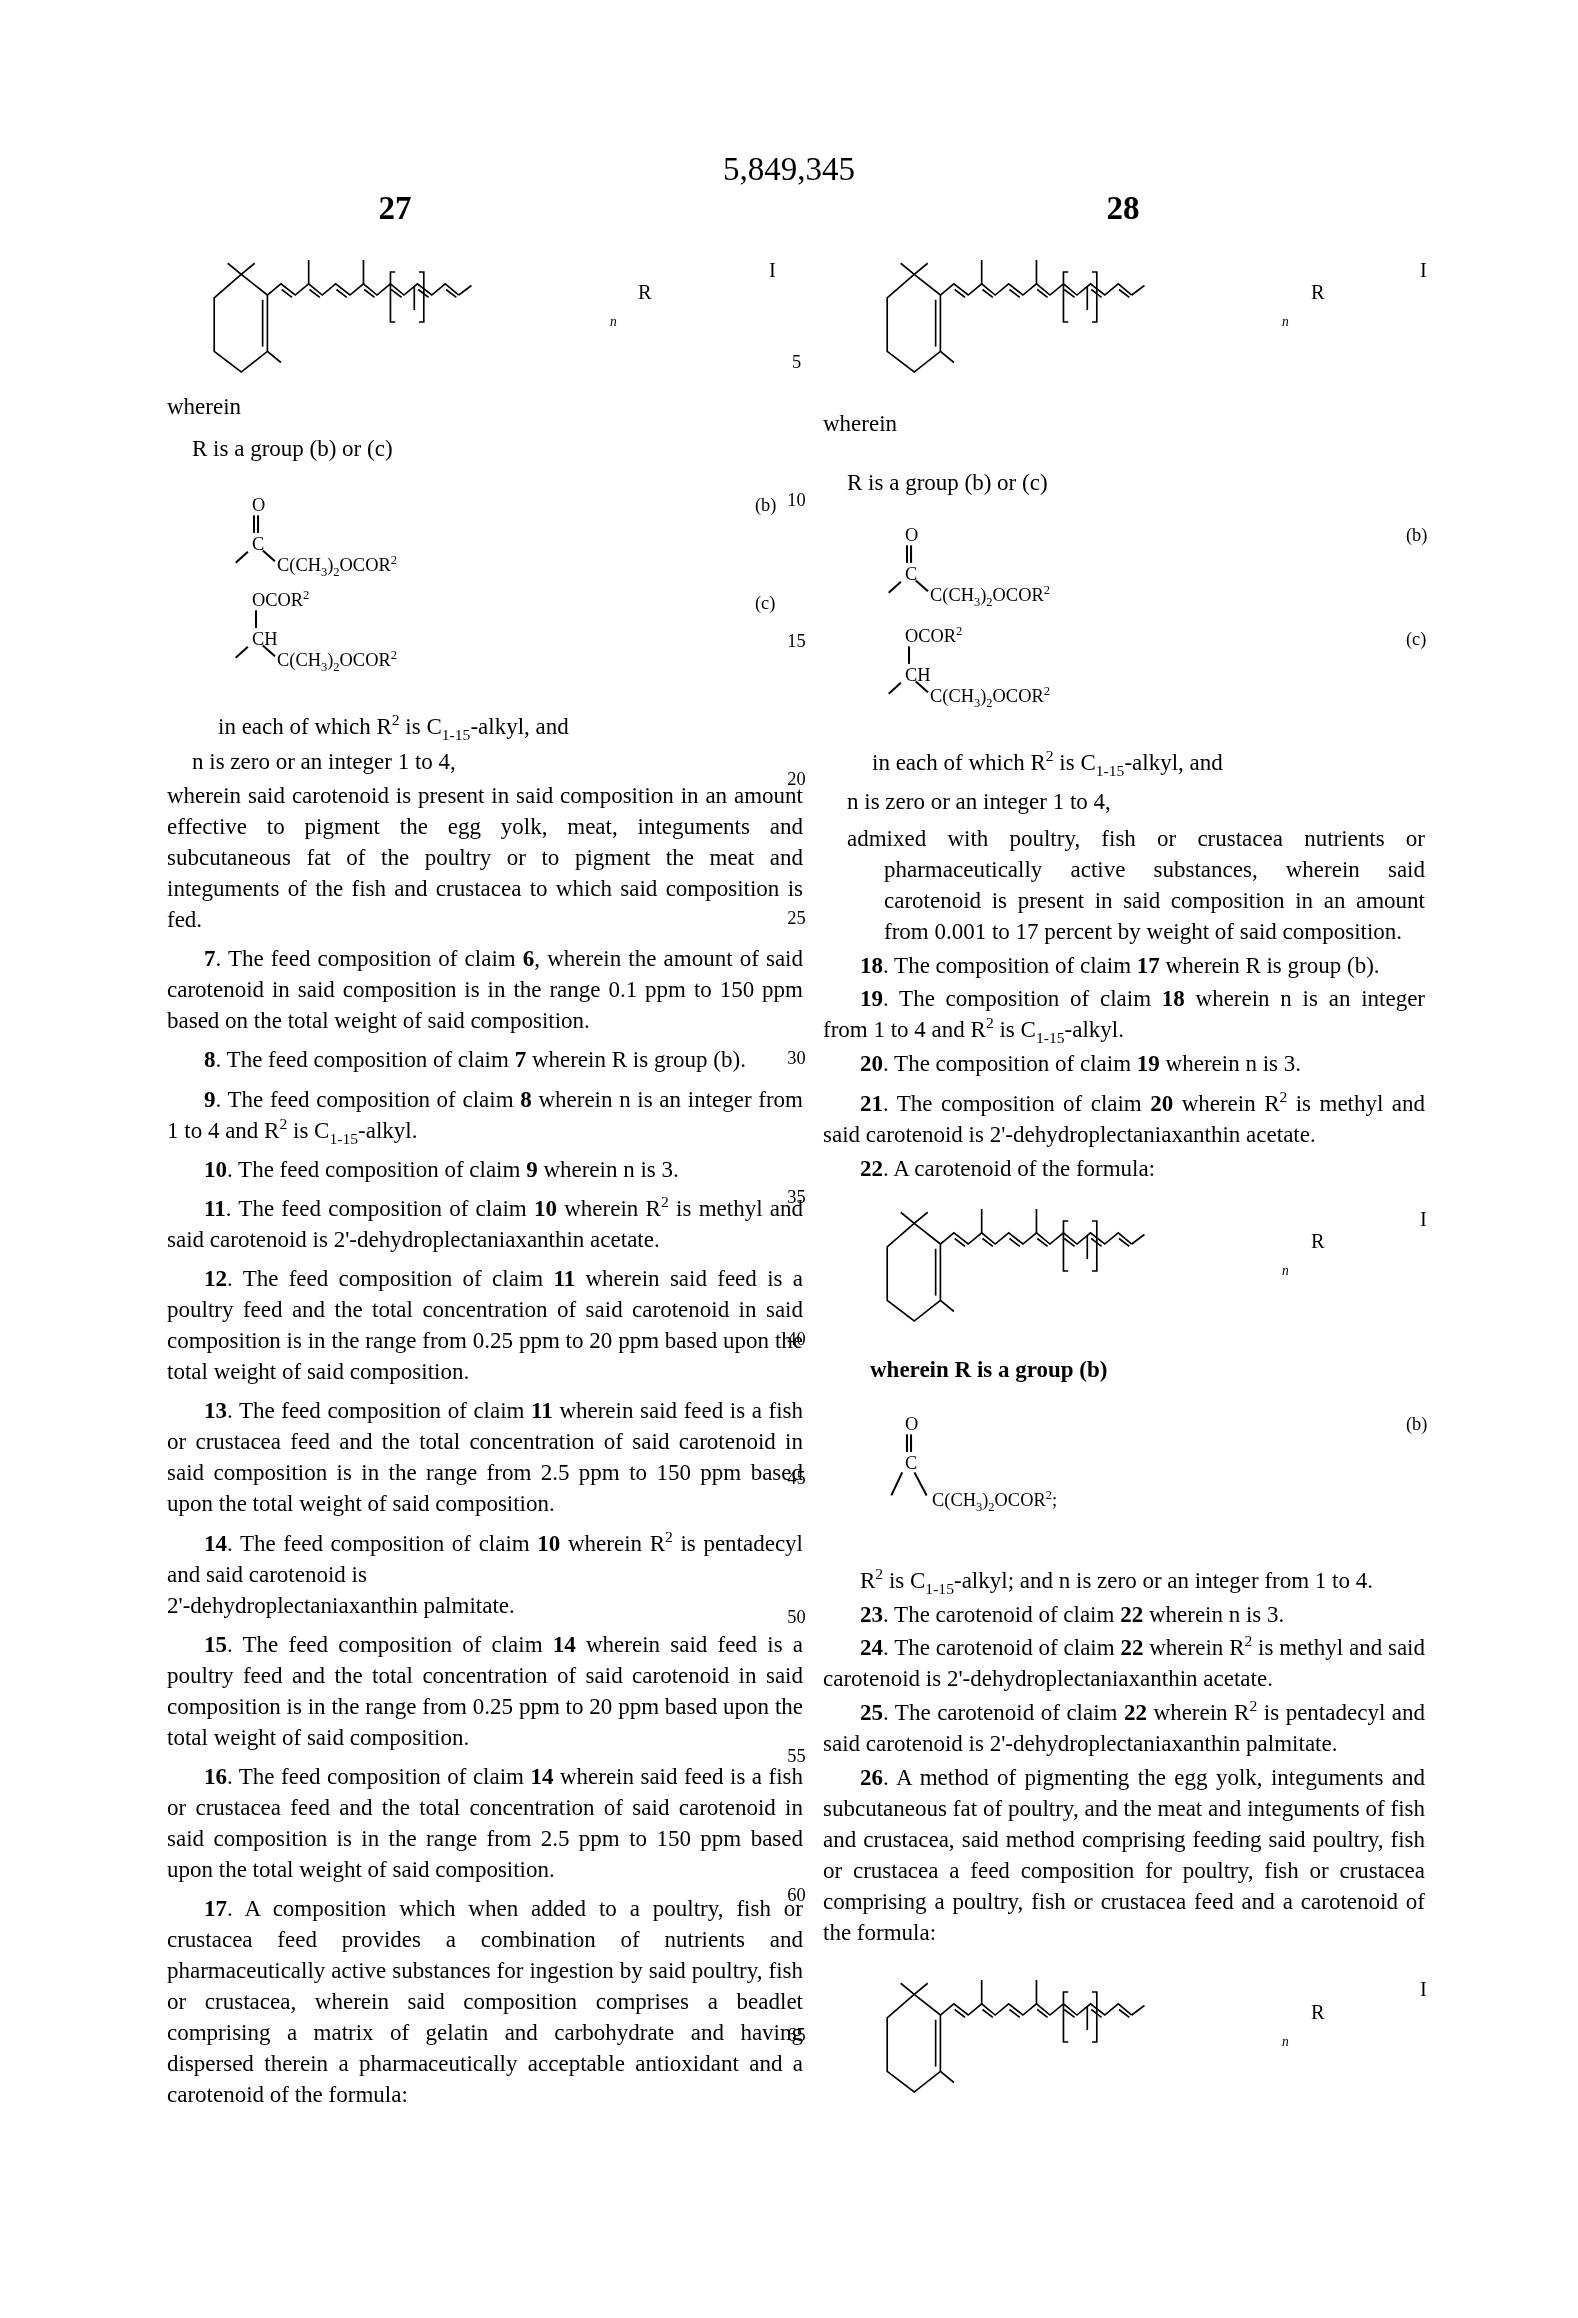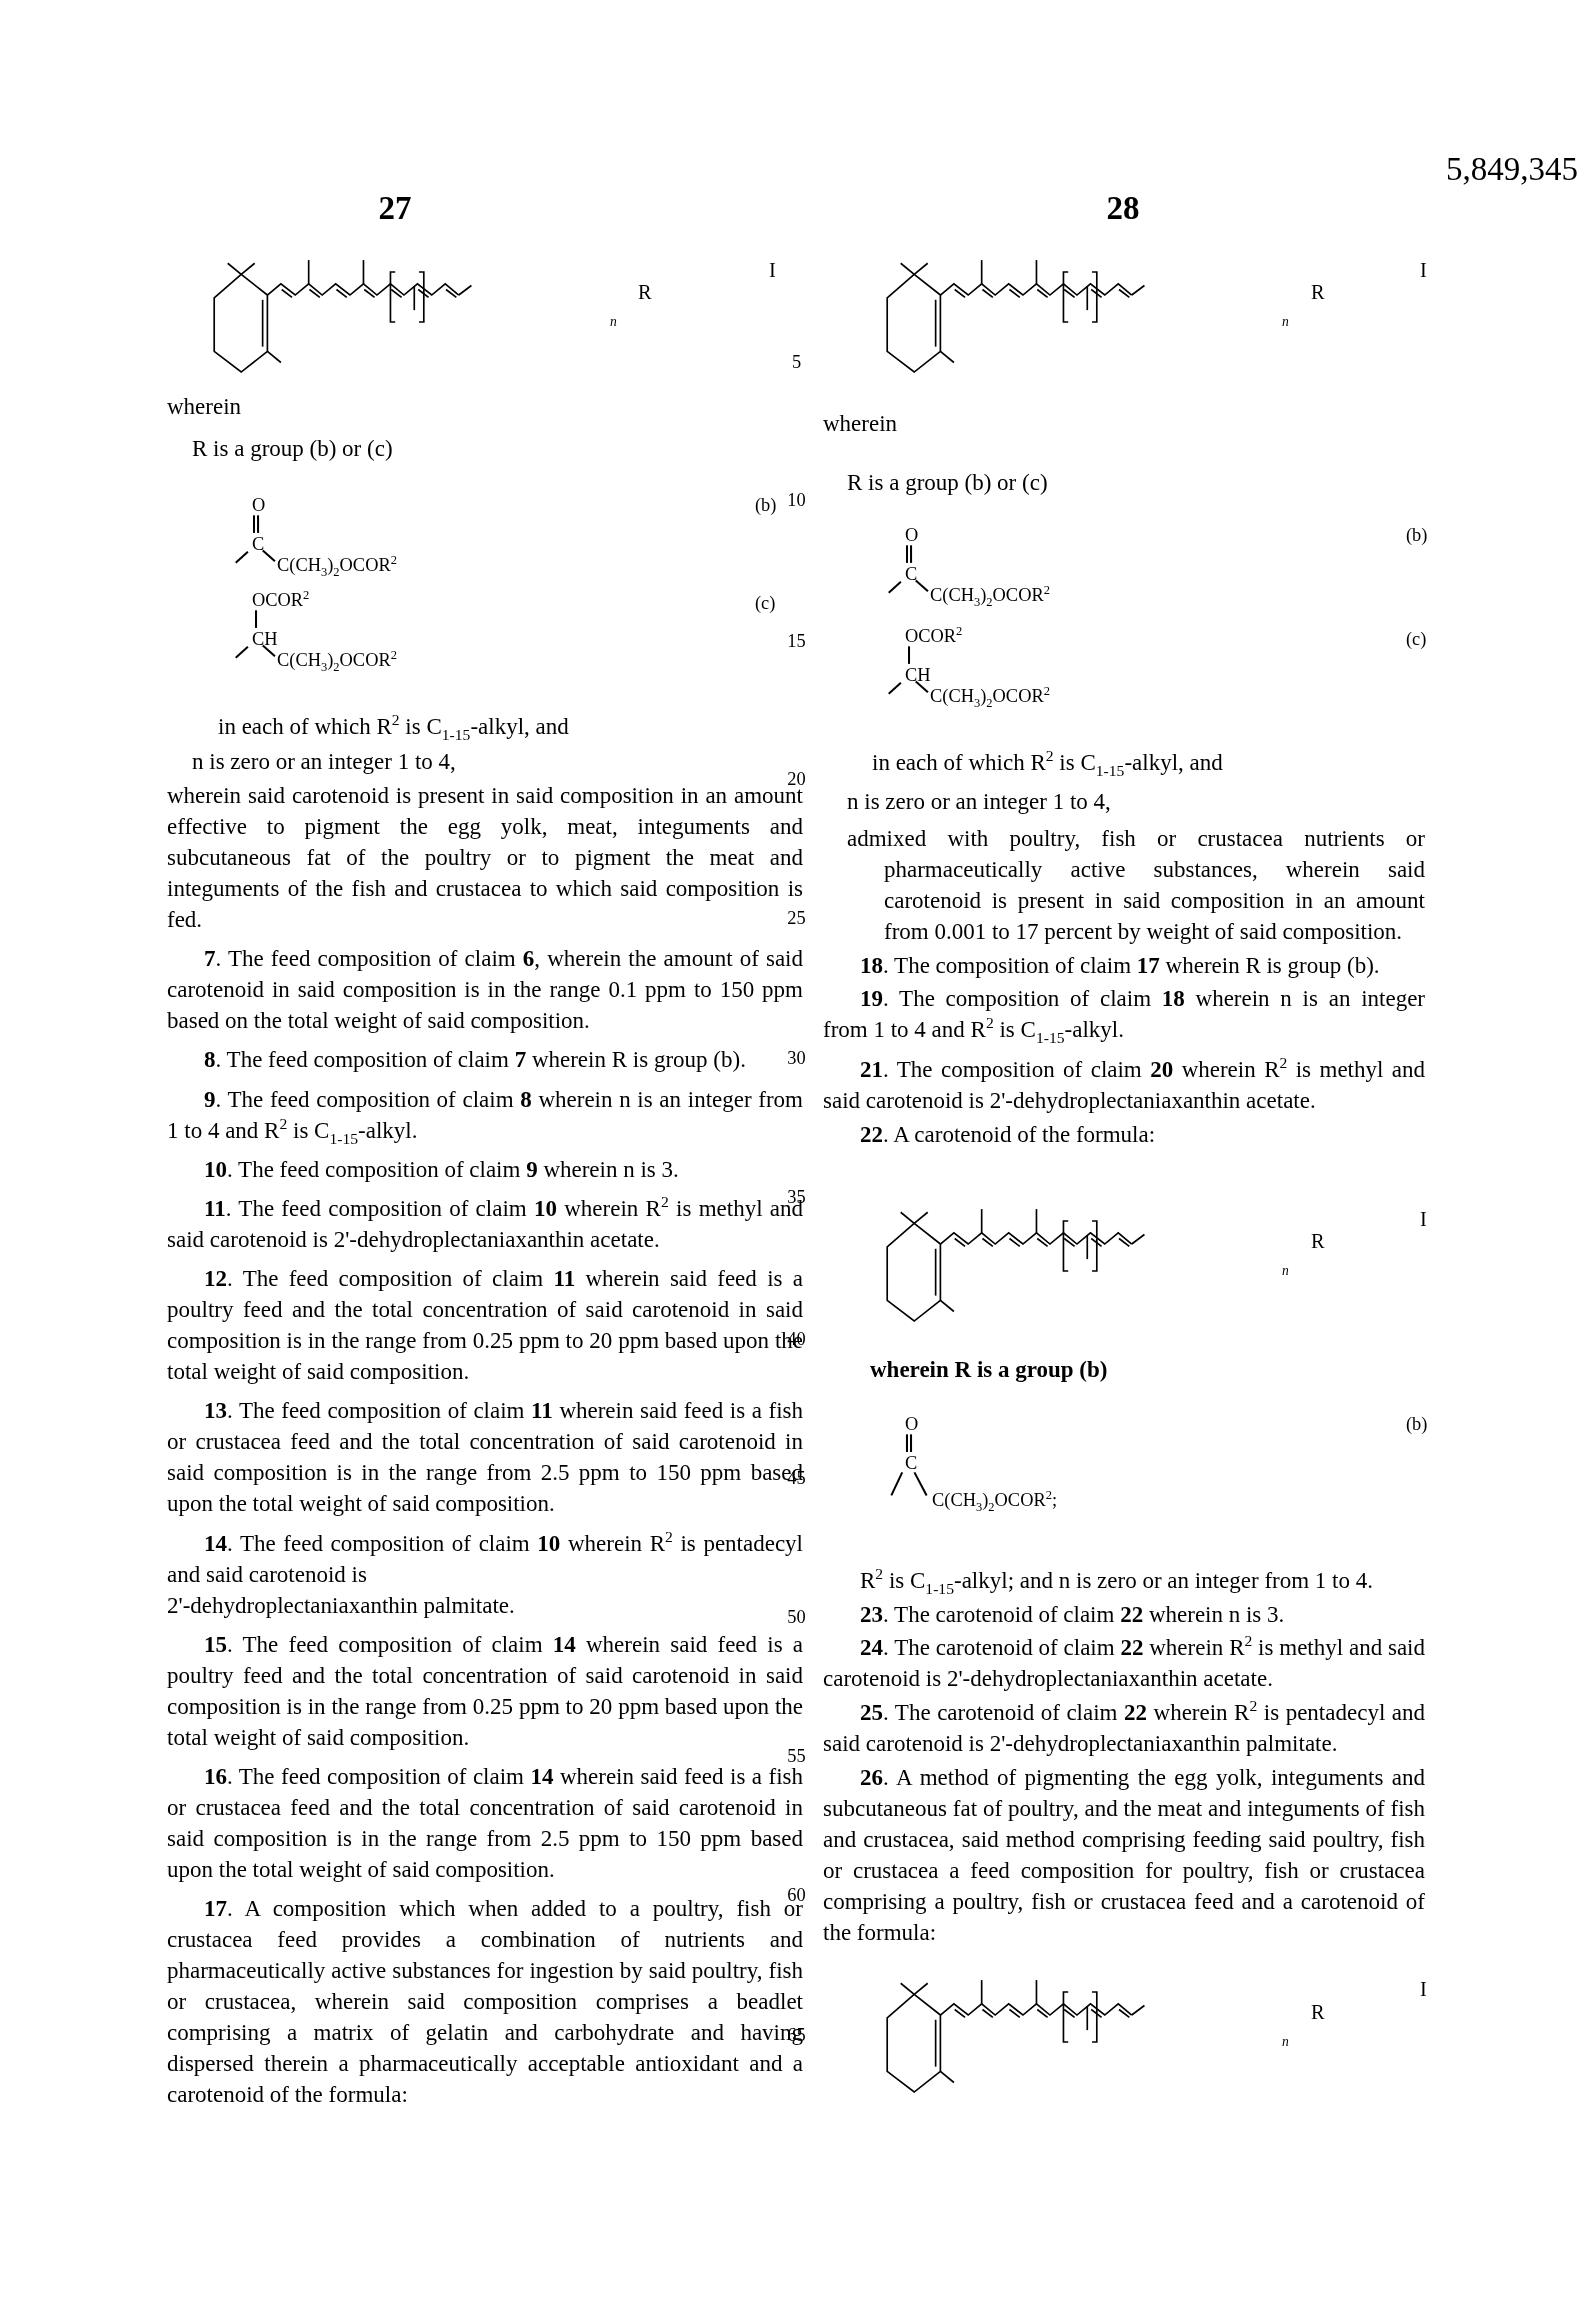--- a/index.html
+++ b/index.html
@@ -1,19 +1,19 @@
 <!DOCTYPE html>
 <html style="font-size:11px"><head>
 <meta charset="utf-8">
 <style>
   html, body { margin:0; padding:0; background:#ffffff; }
   body { width:1578px; height:2319px; position:relative; overflow:hidden;
          font-family:"Liberation Serif","DejaVu Serif",serif; color:#000; }
   .abs { position:absolute; }
-  .patno { left:0; width:1578px; top:151px; text-align:right; font-size:33px; }
+  .patno { left:0; width:1578px; top:151px; text-align:center; font-size:33px; }
   .colno { top:190px; font-size:33px; font-weight:bold; text-align:center; width:136px; }
   .lineno { font-size:18.4px; width:41px; text-align:center; }
   .col { font-size:23px; line-height:31px; }
   .col p { margin:0; }
   .just { text-align:justify; text-align-last:left; }
   .ind { text-indent:37px; }
   b { font-weight:bold; }
   sup, sub { font-size:68%; line-height:0; }
   .flabel { font-size:20.4px; }
   .grp { font-size:18.4px; line-height:20.4px; }
@@ -172,20 +172,21 @@
   <span class="t" style="left:535px; top:3.4px;">(c)</span>
 </div>
 
 <div class="abs col" style="left:872px; top:747px;"><span>in each of which R</span><sup>2</sup><span> is C</span><sub>1-15</sub><span>-alkyl, and</span></div>
 <div class="abs col" style="left:847px; top:786px;">n is zero or an integer 1 to 4,</div>
 
 <div class="abs col" style="left:823px; top:823px; width:602px;">
   <p class="just" style="padding-left:61px; text-indent:-37px;">admixed with poultry, fish or crustacea nutrients or pharmaceutically active substances, wherein said carotenoid is present in said composition in an amount from 0.001 to 17 percent by weight of said composition.</p>
   <p class="just ind" style="margin-top:2.7px"><b>18</b><span>. The composition of claim </span><b>17</b><span> wherein R is group (b).</span></p>
   <p class="just ind" style="margin-top:2.7px"><b>19</b><span>. The composition of claim </span><b>18</b><span> wherein n is an integer from 1 to 4 and R</span><sup>2</sup><span> is C</span><sub>1-15</sub><span>-alkyl.</span></p>
+  <p class="just ind" style="margin-top:2.7px"><b>20</b><span>. The composition of claim </span><b>19</b><span> wherein n is 3.</span></p>
   <p class="just ind" style="margin-top:9px"><b>21</b><span>. The composition of claim </span><b>20</b><span> wherein R</span><sup>2</sup><span> is methyl and said carotenoid is 2'-dehydroplectaniaxanthin acetate.</span></p>
   <p class="just ind" style="margin-top:2.7px"><b>22</b><span>. A carotenoid of the formula:</span></p>
 </div>
 
 <svg style="left:874px; top:1221px;" width="476" height="95" viewBox="0 0 700 140">
     <use href="#caro" transform="scale(0.585)"></use>
   </svg>
 <div class="abs flabel" style="left:1311px; top:1230px;">R</div>
 <div class="abs" style="left:1282px; top:1263px; font-size:13.6px; font-style:italic;">n</div>
 <div class="abs flabel" style="left:1420px; top:1208px;">I</div>

